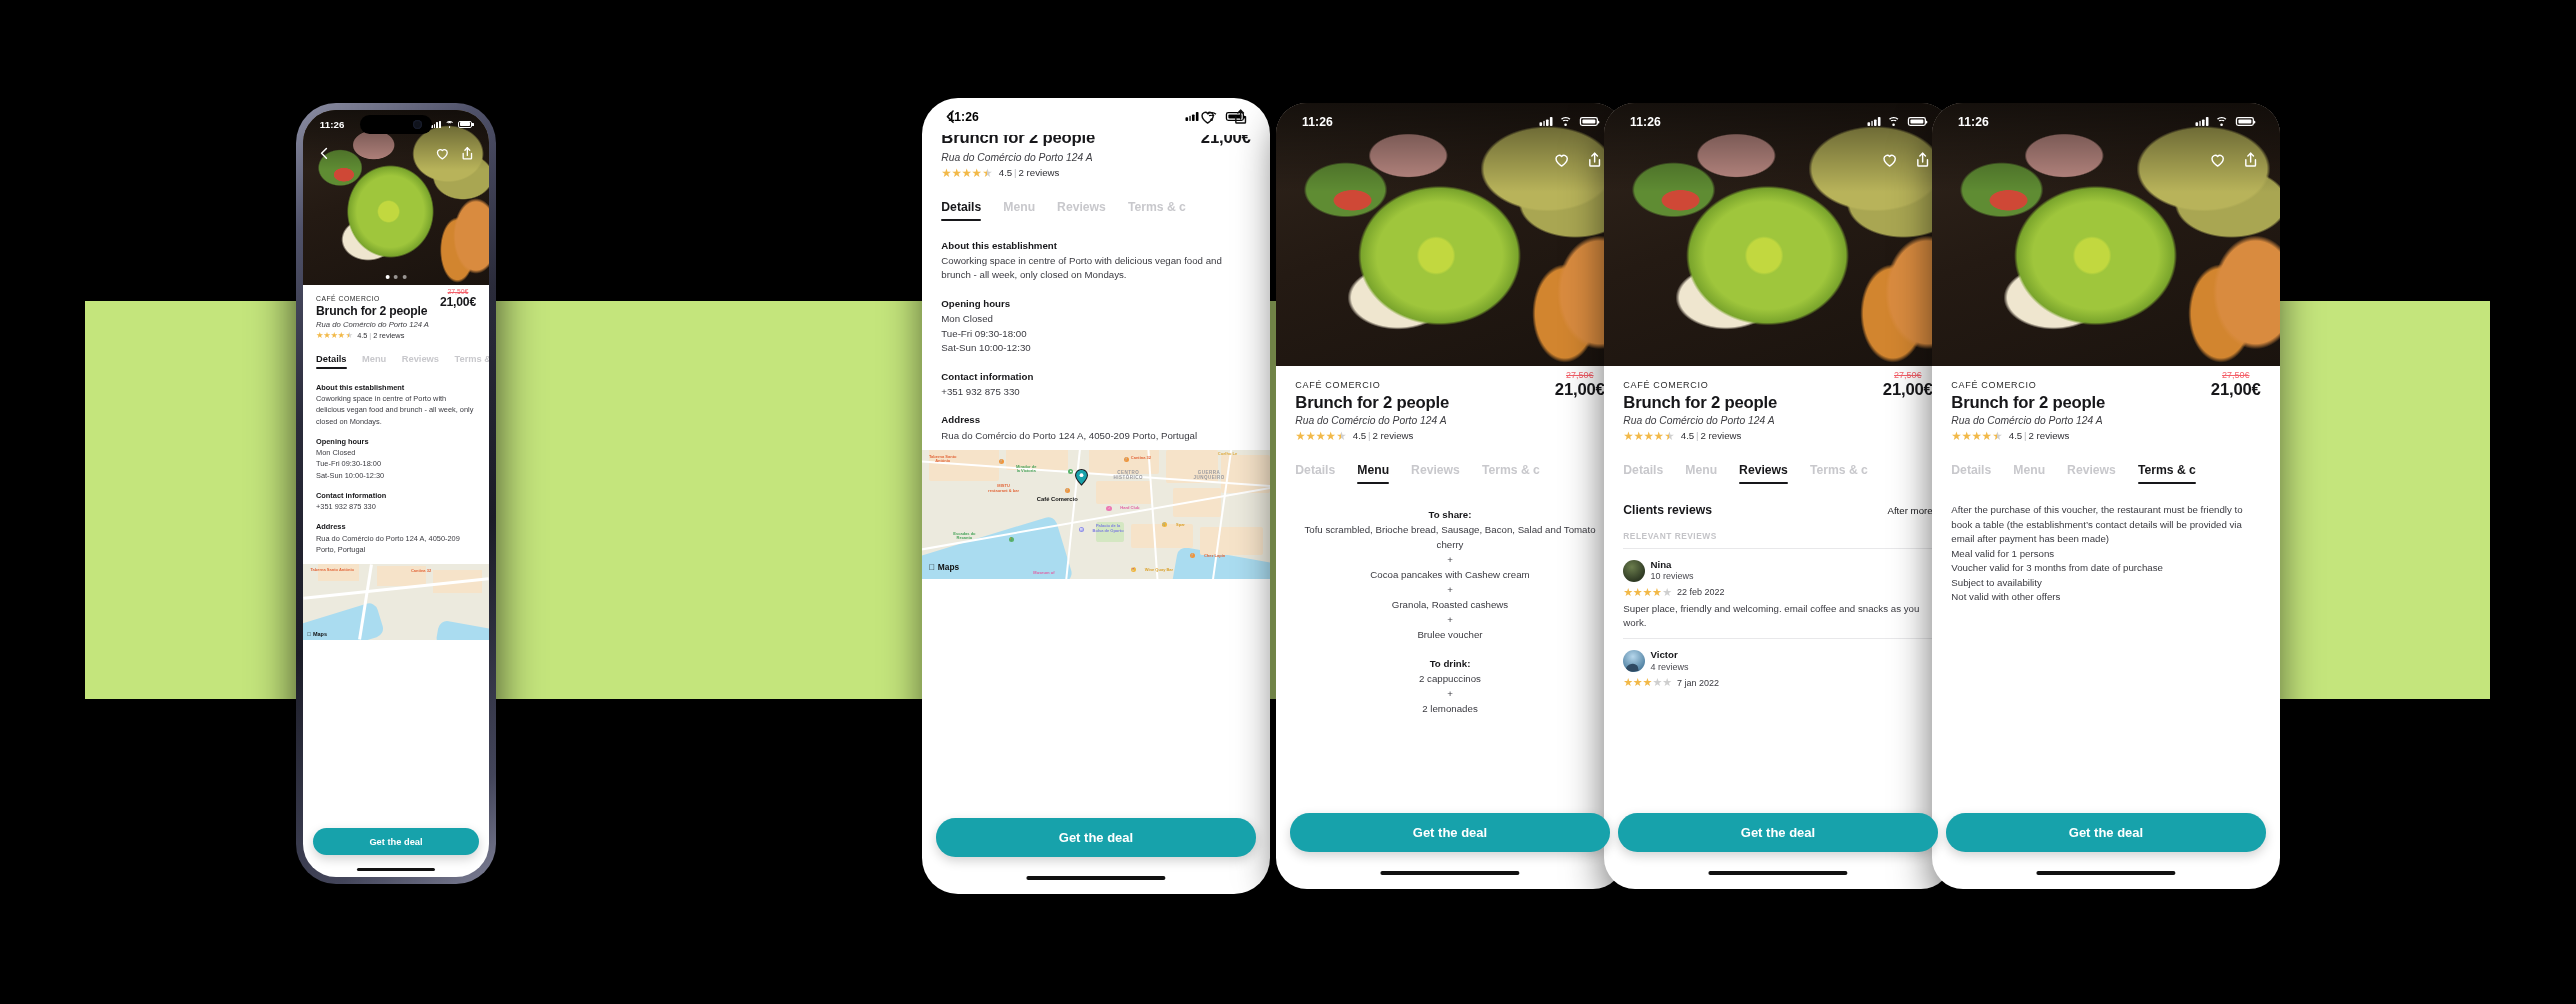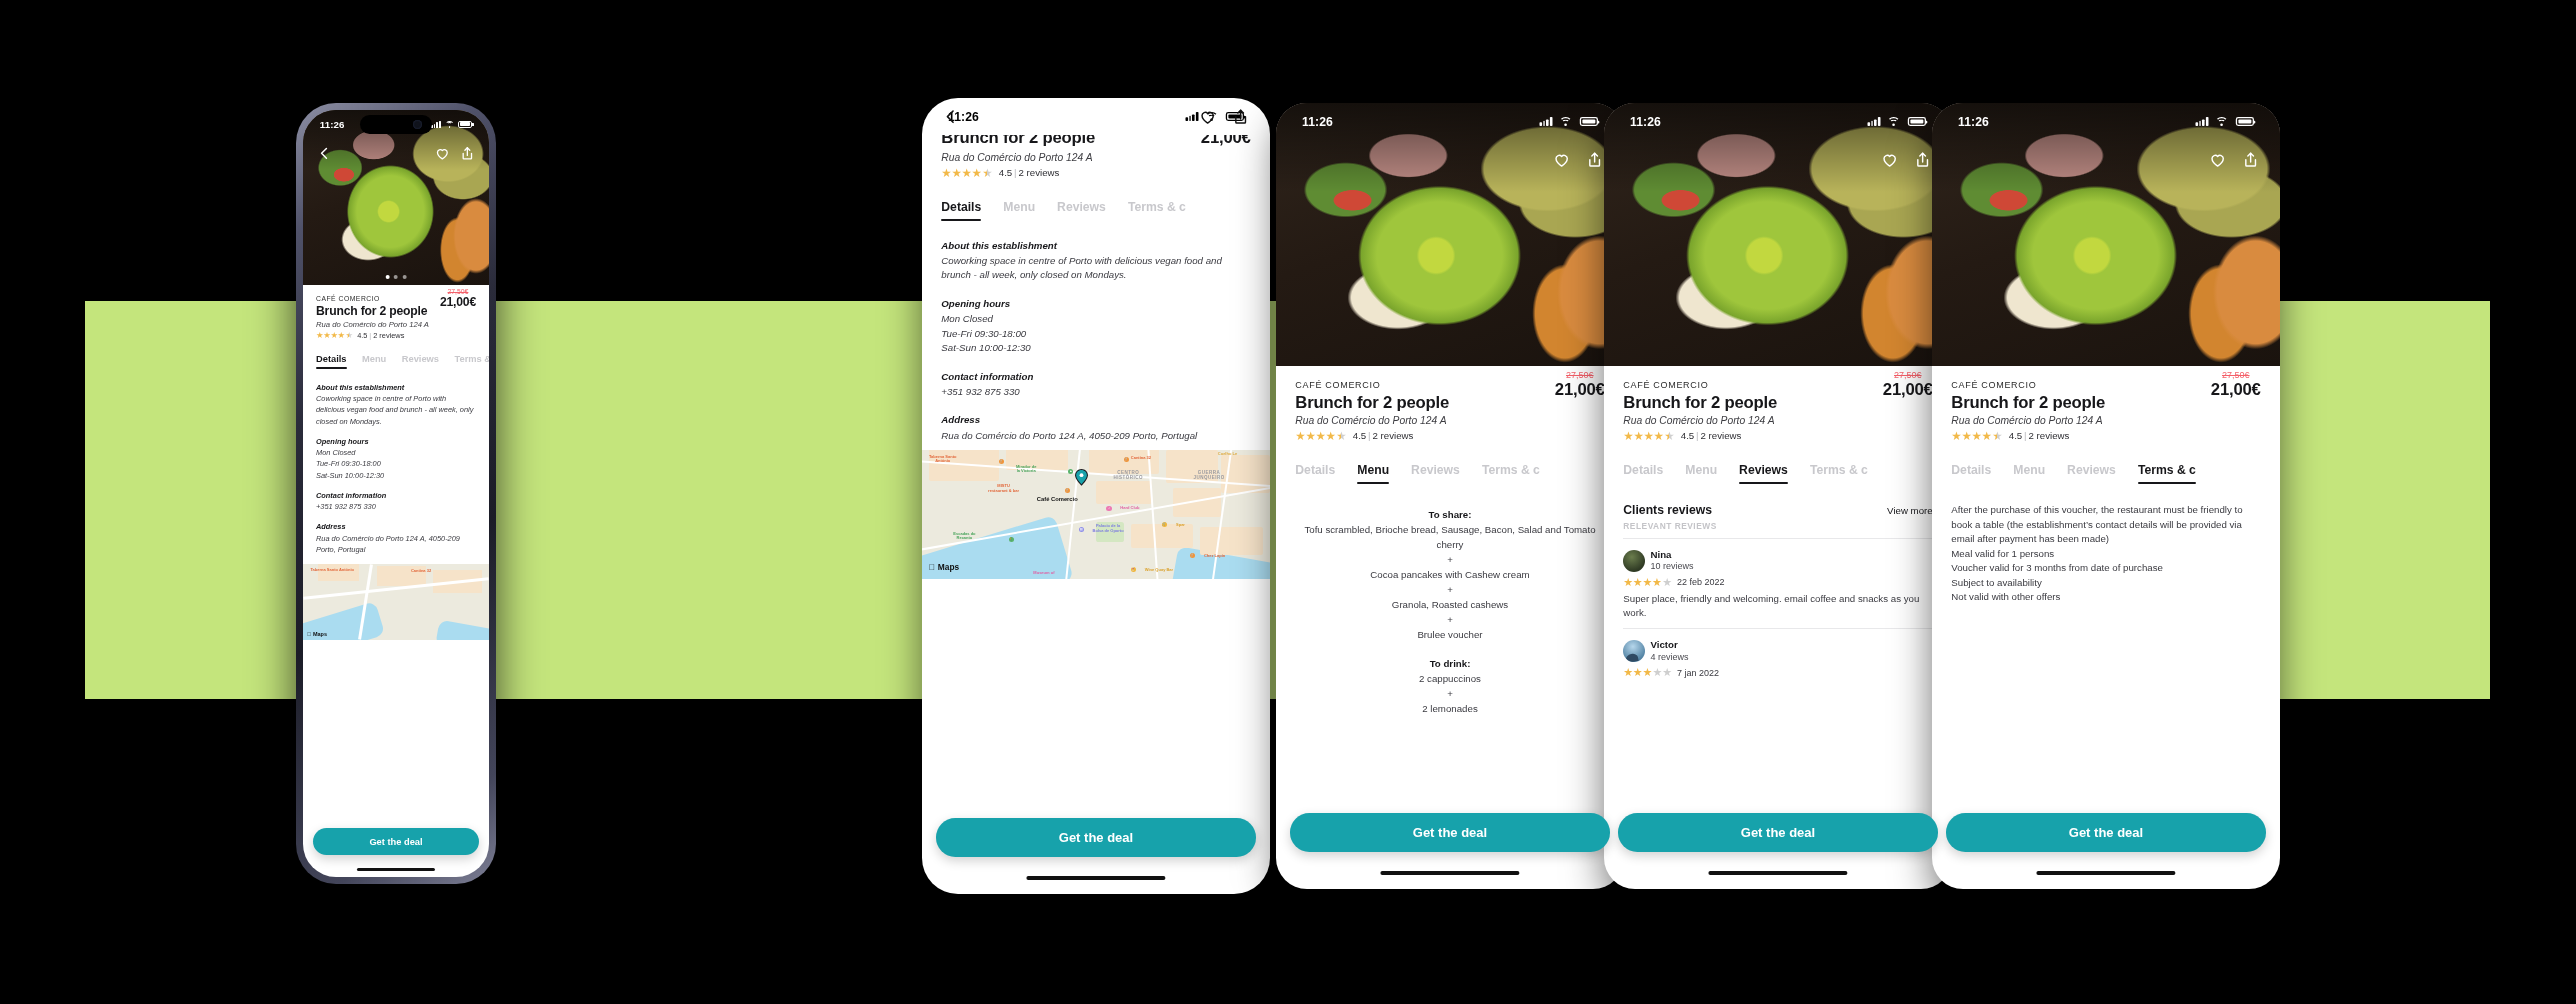--- a/index.html
+++ b/index.html
@@ -115,21 +115,21 @@
   .ratingtxt .sep { color:#b9b9bd; margin:0 1.9px; }
 
   .tabs { display:flex; gap:15.5px; margin-top:14px; }
   .tab { font-size:9.3px; font-weight:700; color:#c8c8cc; position:relative; padding-bottom:4.5px; white-space:nowrap;}
   .tab.active { color:#17171a; }
   .tab.active::after { content:""; position:absolute; left:0; right:0; bottom:0; height:1.9px;
     background:#17171a; border-radius:1.3px; }
 
   .body { padding-top:13px; font-size:7.4px; color:#3a3a40; line-height:1.5; }
   .h { font-weight:700; color:#17171a; font-size:7.4px; margin-bottom:0.6px; }
-  .blk { margin-bottom:9px;font-style:italic; }
+  .blk { margin-bottom:9px; }
 
   .menu { text-align:center; font-size:7.4px; color:#3a3a40; line-height:1.55; }
   .menu .mh { font-weight:700; color:#17171a; }
   .menu .plus { color:#3a3a40; }
 
   .revhead { display:flex; align-items:center; justify-content:space-between; }
   .revtitle { font-size:9px; font-weight:700; color:#17171a; }
   .viewmore { font-size:7.4px; color:#17171a; }
   .relevant { font-size:6.4px; letter-spacing:0.5px; color:#c4c4c8; font-weight:700; margin-top:1.9px; }
   .rev { border-top:0.6px solid #e8e8ea; padding:7px 0 5.8px 0; }
@@ -587,23 +587,23 @@
       <div class="tabs" style="margin-top:22px;gap:22px;">
         <div class="tab" style="font-size:12.2px;padding-bottom:6.4px;">Details</div>
         <div class="tab" style="font-size:12.2px;padding-bottom:6.4px;">Menu</div>
         <div class="tab active" style="font-size:12.2px;padding-bottom:6.4px;">Reviews</div>
         <div class="tab" style="font-size:12.2px;padding-bottom:6.4px;">Terms &amp; c</div>
       </div>
 
       <div style="padding-top:19.3px;">
         <div class="revhead">
           <span class="revtitle" style="font-size:12.2px;">Clients reviews</span>
-          <span class="viewmore" style="font-size:9.7px;">View more</span>
-        </div>
-        <div class="relevant" style="font-size:8.4px;margin-top:4px;">RELEVANT REVIEWS</div>
+          <span class="viewmore" style="font-size:9.7px;">After more</span>
+        </div>
+        <div class="relevant" style="font-size:8.4px;margin-top:14px;">RELEVANT REVIEWS</div>
 
         <div class="rev" style="padding:10.3px 0 8.4px 0;margin-top:6.4px;">
           <div class="revuser">
             <span class="av a" style="width:22px;height:22px;"></span>
             <span>
               <div class="revname" style="font-size:9.7px">Nina</div>
               <div class="revcount" style="font-size:9px">10 reviews</div>
             </span>
           </div>
           <div class="revmeta">

